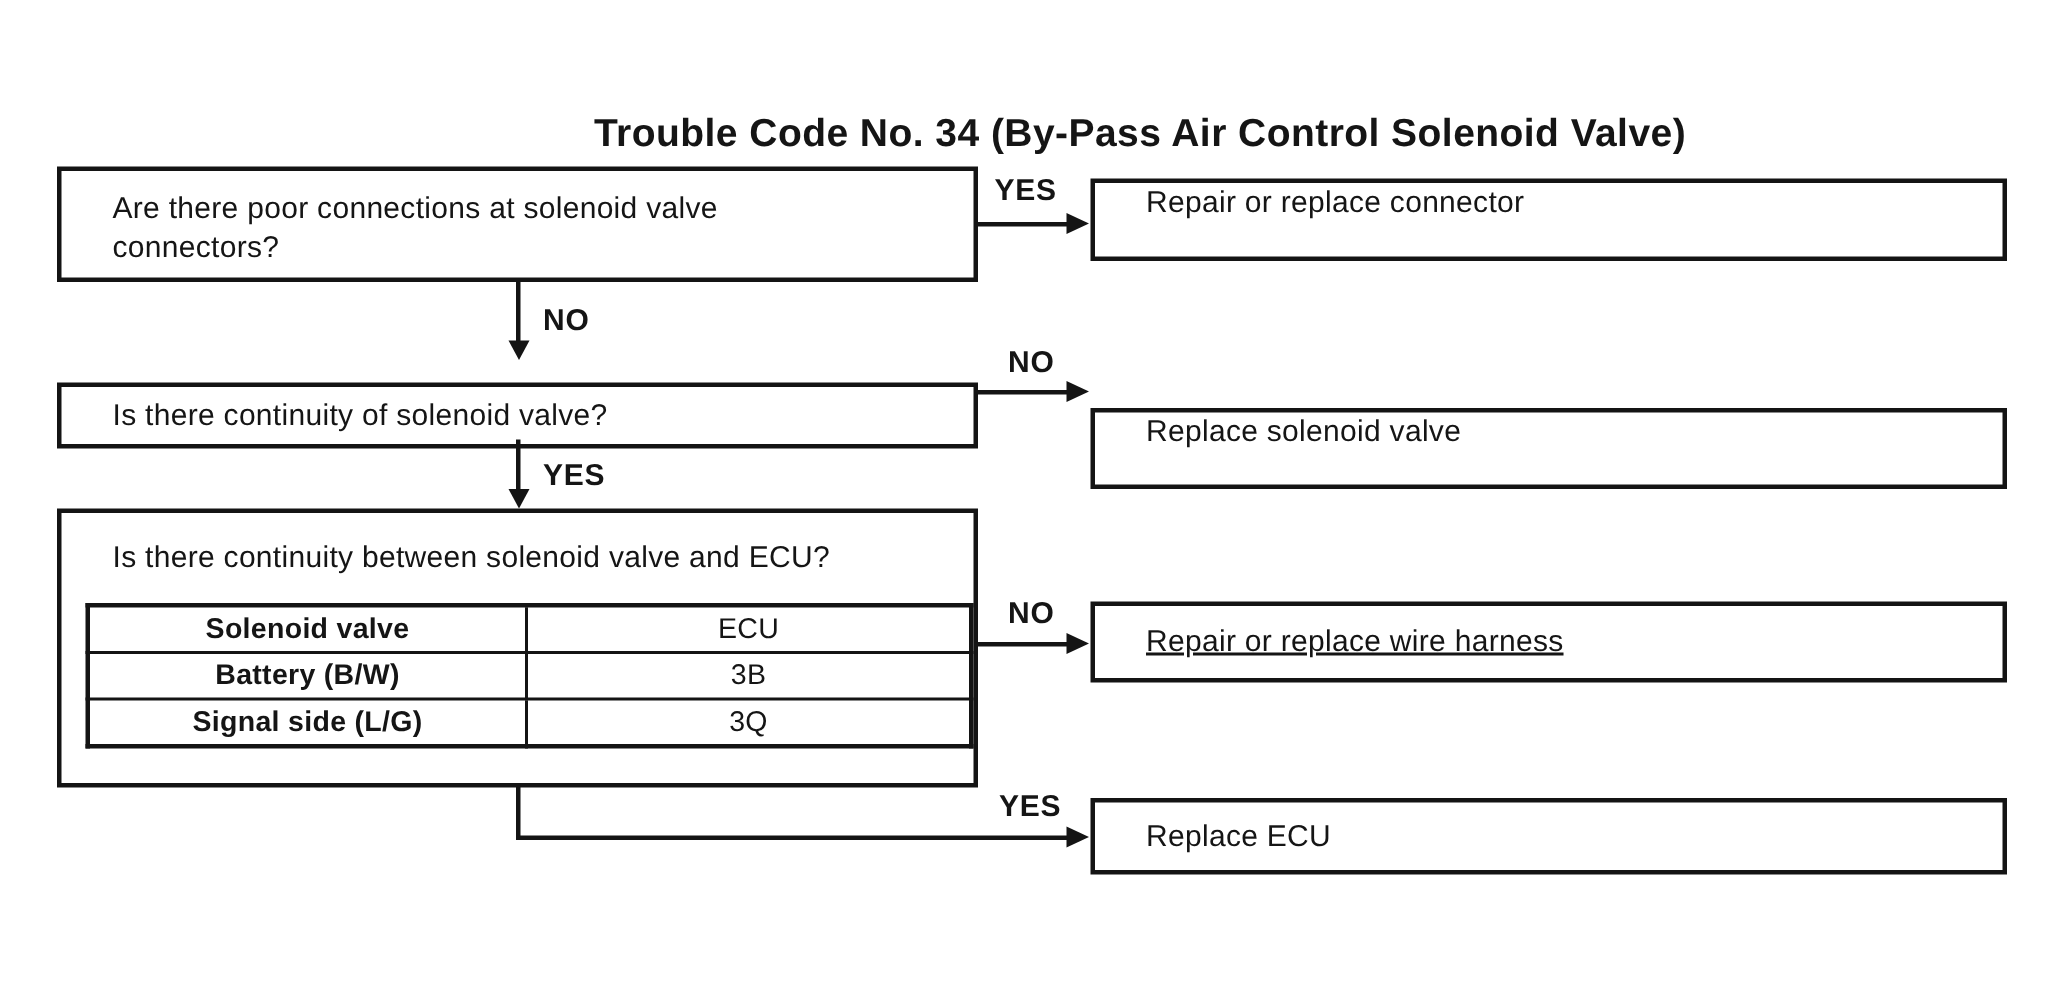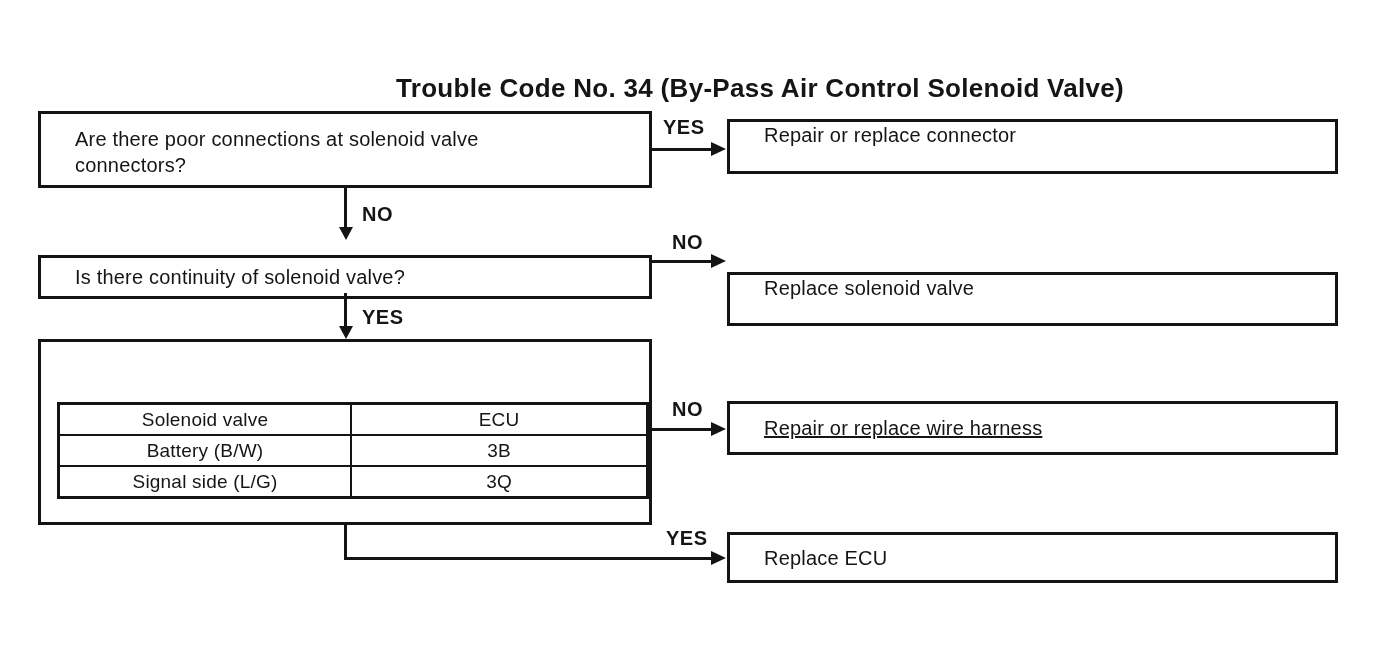--- a/index.html
+++ b/index.html
@@ -60,21 +60,21 @@
     font-size: 19px;
     letter-spacing: 0.2px;
   }
   .pin-table td, .pin-table th {
     border: 2px solid #141414;
     font-weight: normal;
     text-align: center;
     padding: 0;
     height: 29px;
   }
-  .pin-table .c1 { width: 290px; }
+  .pin-table .c1 { width: 290px; font-weight: bold; }
   .pin-table .c2 { width: 294px; }
   .pin-table { border: 3px solid #141414; }
 
   
   .hline, .vline {
     position: absolute;
     background: #141414;
   }
   .hline { height: 3px; }
   .vline { width: 3px; }
@@ -133,20 +133,21 @@
 
   <div class="box q1">
     <span class="btext">Are there poor connections at solenoid valve connectors?</span>
   </div>
 
   <div class="box q2">
     <span class="btext">Is there continuity of solenoid valve?</span>
   </div>
 
   <div class="box q3">
+    <span class="btext">Is there continuity between solenoid valve and ECU?</span>
     <table class="pin-table">
       <tbody>
           <tr>
         <th class="c1">Solenoid valve</th>
         <th class="c2">ECU</th>
       </tr>
       <tr>
         <td class="c1">Battery (B/W)</td>
         <td class="c2">3B</td>
       </tr>

